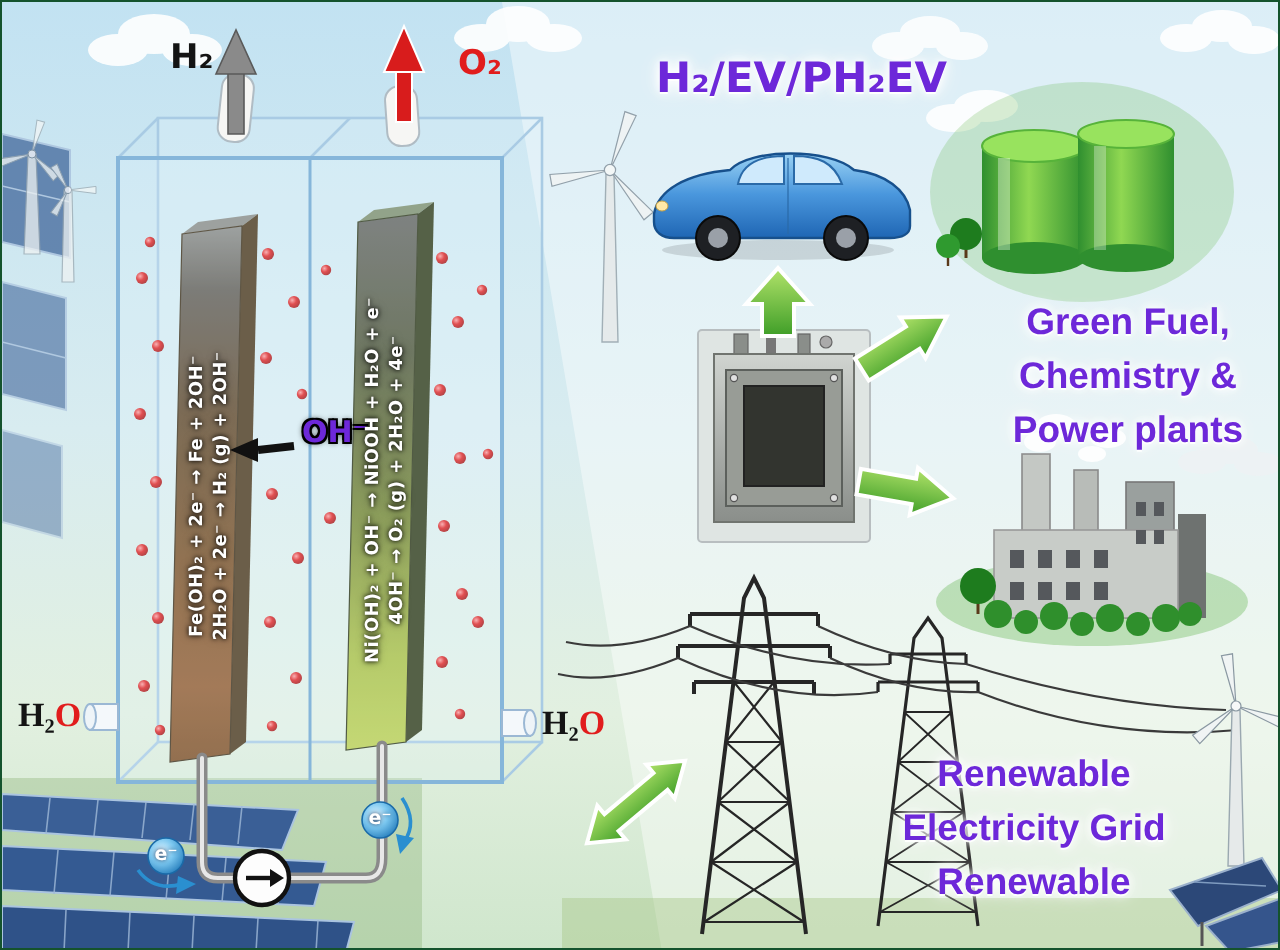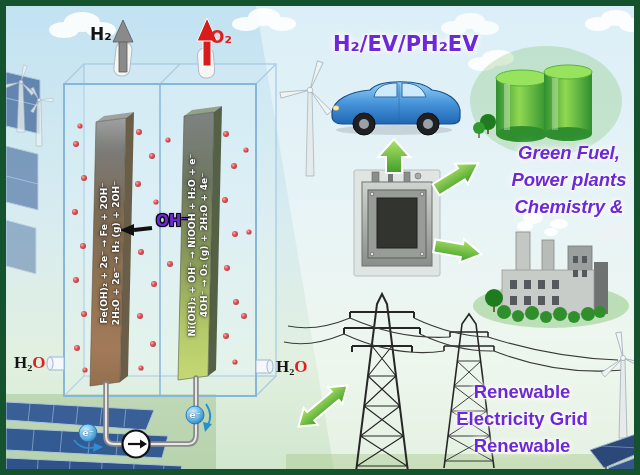--- a/index.html
+++ b/index.html
@@ -1,18 +1,18 @@
 <!DOCTYPE html>
 <html><head>
 <meta charset="utf-8">
 <style>
   html,body{margin:0;padding:0;background:#ffffff;}
   .stage{
     position:relative;width:640px;height:475px;overflow:hidden;
-    box-sizing:border-box;border:6px solid #14532d;
+    box-sizing:border-box;border:1px solid #14532d;
     box-shadow:inset 0 0 0 4px #ffffff;
     font-family:"Liberation Sans","DejaVu Sans",sans-serif;
     background:#d9ecf4;
   }
   .stage svg{position:absolute;left:0;top:0;}
   .lbl{position:absolute;white-space:nowrap;z-index:5;}
   .formula{font-family:"DejaVu Sans","Liberation Sans",sans-serif;font-weight:bold;}
   .black-f{color:#141414;font-size:17px;}
   .red-f{color:#e11d1d;font-size:17px;}
   .water{font-size:17px;font-family:Liberation Serif, serif;}
@@ -438,44 +438,44 @@
   </g>
   <g transform="translate(452,244) rotate(10)">
     <polygon points="-24,-6.5 4,-6.5 4,-12 24,0 4,12 4,6.5 -24,6.5" fill="url(#greenArr)" stroke="#ffffff" stroke-width="2"></polygon>
   </g>
   <g transform="translate(317,400) rotate(-40)">
     <polygon points="-32,0 -16,-11 -16,-5.5 16,-5.5 16,-11 32,0 16,11 16,5.5 -16,5.5 -16,11" fill="url(#greenArr)" stroke="#ffffff" stroke-width="2"></polygon>
   </g>
 </svg>
 
 <span class="lbl formula black-f" style="left:84px;top:18px;">H₂</span>
-<span class="lbl formula red-f" style="left:204px;top:21px;">O₂</span>
+<span class="lbl formula red-f" style="left:228px;top:21px;">O₂</span>
 <span class="lbl formula oh" style="left:150px;top:206px;">OH⁻</span>
 
 <span class="lbl formula water" style="left:8px;top:347px;"><span style="color:#141414">H₂</span><span style="color:#e11d1d">O</span></span>
 <span class="lbl formula water" style="left:270px;top:351px;"><span style="color:#141414">H₂</span><span style="color:#e11d1d">O</span></span>
 
 <div class="electrode-text" style="left:104px;top:247px;">
   <div>Fe(OH)₂ + 2e⁻  →  Fe + 2OH⁻</div>
   <div>2H₂O + 2e⁻  →  H₂ (g) + 2OH⁻</div>
 </div>
 <div class="electrode-text" style="left:192px;top:239px;">
   <div>Ni(OH)₂ + OH⁻ → NiOOH + H₂O + e⁻</div>
   <div>4OH⁻  →  O₂ (g) + 2H₂O + 4e⁻</div>
 </div>
 
 <span class="lbl eminus" style="left:82px;top:427px;">e⁻</span>
 <span class="lbl eminus" style="left:189px;top:409px;">e⁻</span>
 
 <span class="lbl green-big ev-title" style="left:327px;top:26px;">H₂/EV/PH₂EV</span>
 
-<div class="lbl green-big text-block" style="left:486px;top:133px;width:154px;font-style:italic;">
+<div class="lbl green-big text-block" style="left:486px;top:146px;width:154px;">
   <div>Green Fuel,</div>
+  <div>Chemistry &amp;</div>
   <div>Power plants</div>
-  <div>Chemistry &amp;</div>
 </div>
 
 <div class="lbl green-big text-block" style="left:424px;top:372px;width:184px;">
   <div>Renewable</div>
   <div>Electricity Grid</div>
   <div>Renewable</div>
 </div>
 
 </div>
 

